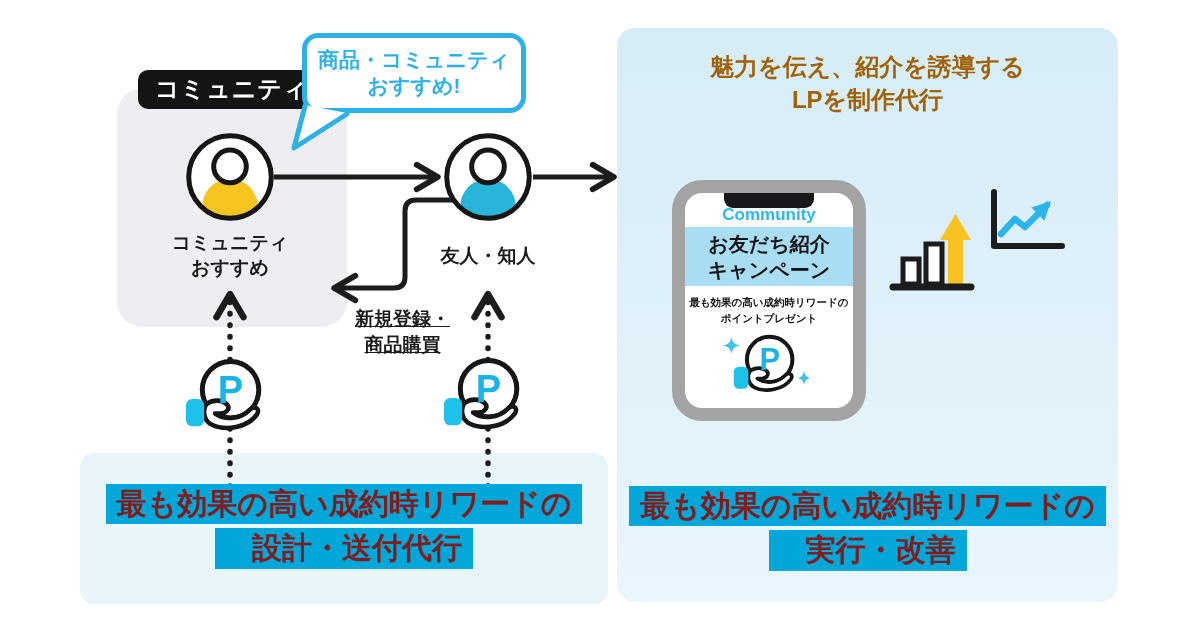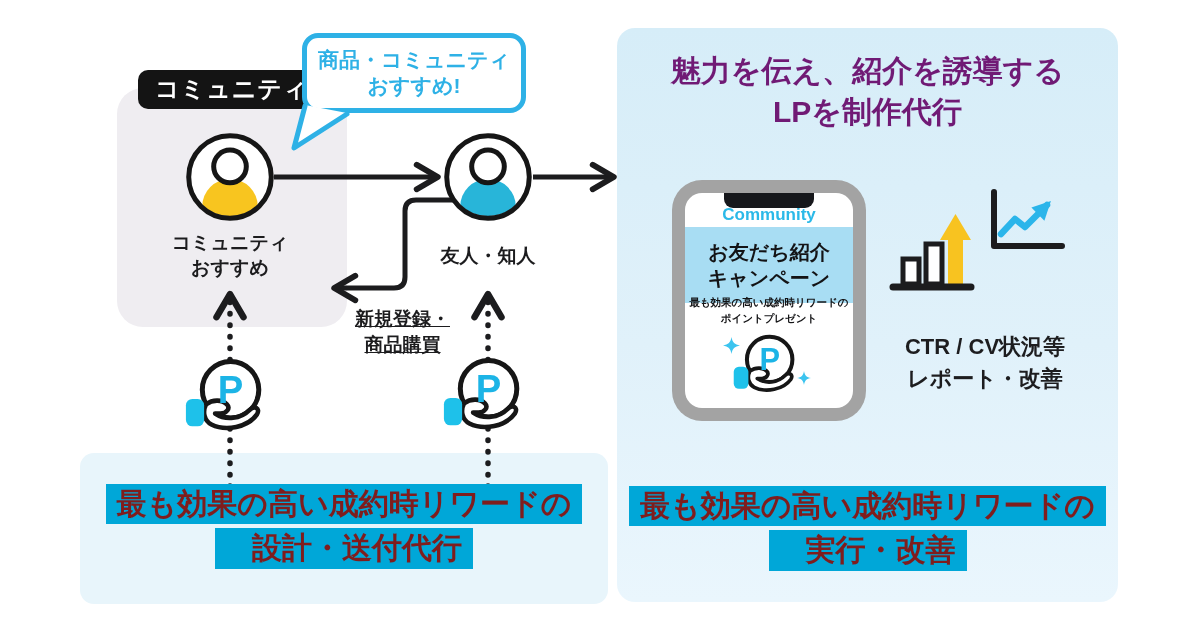--- a/index.html
+++ b/index.html
@@ -32,33 +32,33 @@
 
   
   .caption{text-align:center;z-index:9;}
   .caption-left{left:80px;top:484px;width:528px;}
   .caption-right{left:617px;top:486px;width:501px;}
   .caption span{display:inline-block;background:#00a7d8;color:#7f1d1d;font-size:30px;
     font-weight:800;line-height:1.28;padding:1px 11px;white-space:nowrap;}
   .caption .line2{margin-top:4px;padding-left:37px;}
 
   
-  .lp-heading{left:627px;top:50px;width:481px;text-align:center;color:#701a75;
-    font-size:30px;font-weight:800;line-height:1.38;z-index:3;}
+  .lp-heading{left:627px;top:50px;width:481px;text-align:center;color:#a16207;
+    font-size:24px;font-weight:800;line-height:1.38;z-index:3;}
   .lp-heading div{white-space:nowrap;}
 
   
   .phone{left:672px;top:180px;width:194px;height:241px;background:#a3a3a3;border-radius:30px;z-index:3;}
   .phone-screen{position:absolute;left:13px;top:13px;right:13px;bottom:13px;background:#ffffff;
     border-radius:17px;overflow:hidden;}
   .phone-notch{position:absolute;left:50%;top:13px;transform:translateX(-50%);width:90px;height:15px;
     background:#17181c;border-radius:0 0 9px 9px;z-index:4;}
   .app-title{position:absolute;left:0;top:12px;width:100%;text-align:center;color:#2bb9e8;
     font-size:17px;font-weight:800;}
-  .app-banner{position:absolute;left:0;top:34px;width:100%;height:76px;background:#a8ddf3;
+  .app-banner{position:absolute;left:0;top:34px;width:100%;height:59px;background:#a8ddf3;
     display:flex;flex-direction:column;align-items:center;justify-content:center;}
   .app-banner div{font-size:20px;font-weight:800;line-height:1.3;color:#131315;white-space:nowrap;}
   .app-desc{position:absolute;left:0;top:101px;width:100%;text-align:center;font-size:10.5px;
     font-weight:800;line-height:1.55;color:#131315;}
   .report-label{left:880px;top:331px;width:210px;text-align:center;font-size:22px;font-weight:800;
     line-height:1.45;color:#1d1d1f;z-index:3;}
   .report-label div{white-space:nowrap;}
 
   svg{display:block;}
   .z2{z-index:2;} .z3{z-index:3;} .z5{z-index:5;}
@@ -183,24 +183,20 @@
     <rect x="15" y="53" width="16" height="25" fill="#ffffff" stroke="#1c1c1e" stroke-width="5"></rect>
     <rect x="38" y="38" width="16" height="40" fill="#ffffff" stroke="#1c1c1e" stroke-width="5"></rect>
     <rect x="60" y="30" width="15" height="48" fill="#f8c320"></rect>
     <polygon points="52,34 83,34 67.5,8" fill="#f8c320"></polygon>
     <path d="M5,81 H83" stroke="#1c1c1e" stroke-width="7" stroke-linecap="round"></path>
   </svg>
   <svg class="abs z3" style="left:985px;top:186px" width="86" height="70" viewBox="0 0 86 70">
     <path d="M9,6 V60 H77" fill="none" stroke="#1c1c1e" stroke-width="6" stroke-linecap="round" stroke-linejoin="round"></path>
     <path d="M16,48 L30,33 L40,41 L62,19" fill="none" stroke="#2bb5ea" stroke-width="6.5" stroke-linecap="round" stroke-linejoin="round" marker-end="url(#tri)"></path>
   </svg>
-  <div class="abs report-label">
-    <div>CTR / CV状況等</div>
-    <div>レポート・改善</div>
-  </div>
 
   <div class="abs caption caption-left">
     <span class="line1">最も効果の高い成約時リワードの</span><br>
     <span class="line2">設計・送付代行</span>
   </div>
   <div class="abs caption caption-right">
     <span class="line1">最も効果の高い成約時リワードの</span><br>
     <span class="line2">実行・改善</span>
   </div>
 

